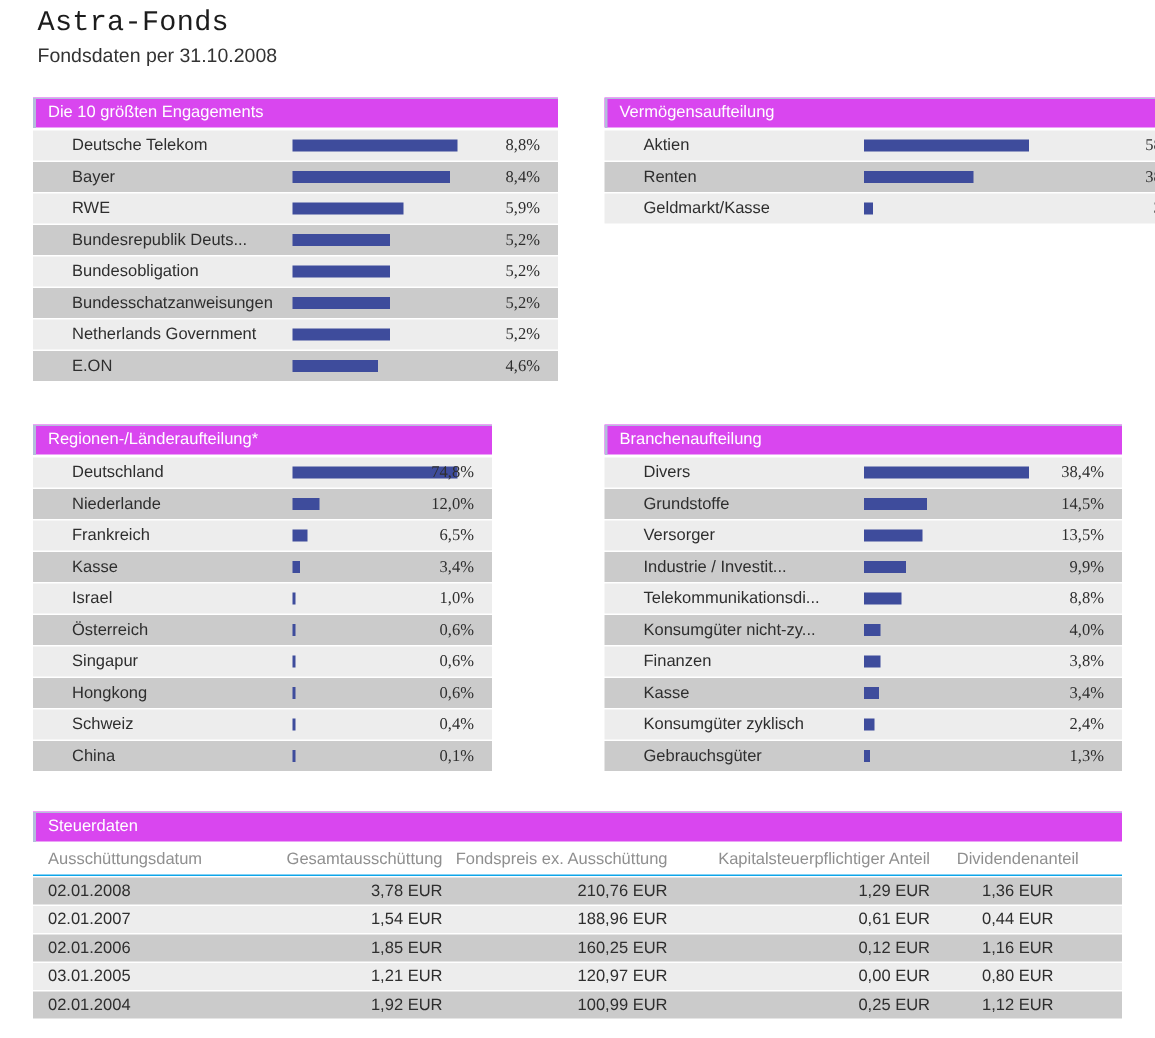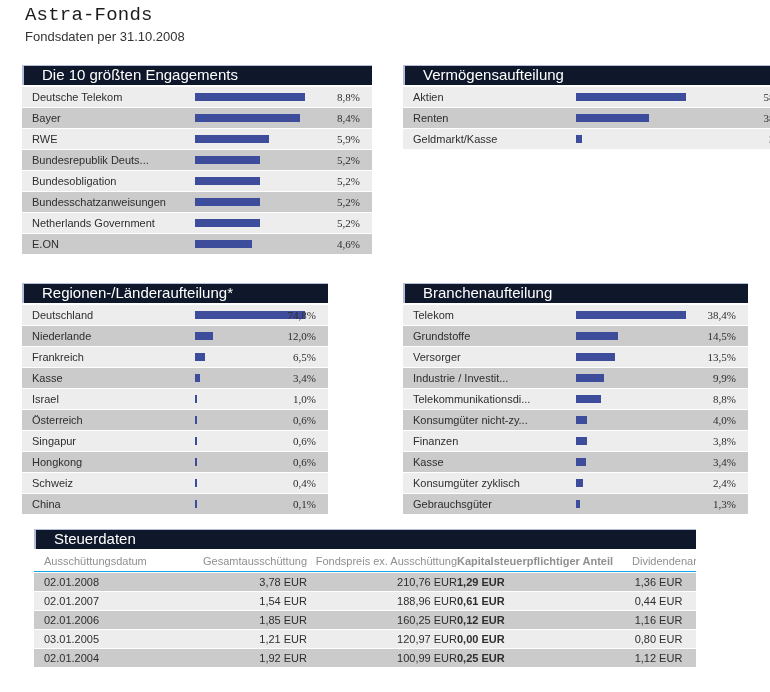--- a/index.html
+++ b/index.html
@@ -14,38 +14,38 @@
   }
   .page-subtitle{
     position:absolute;left:25px;top:29px;
     font-size:13px;color:#333333;
   }
   .panel{position:absolute;}
   .panel-a{left:22px;top:65px;width:350px;}
   .panel-b{left:403px;top:65px;width:401px;}
   .panel-c{left:22px;top:283px;width:306px;}
   .panel-d{left:403px;top:283px;width:345px;}
-  .panel-tax{left:22px;top:529px;width:662px;margin-left:12px;}
+  .panel-tax{left:22px;top:541px;width:726px;}
   .panel-header{
     height:20px;line-height:20px;
-    background:#0f172a;color:#ffffff;
-    font-size:15px;padding-left:20px;
+    background:#d946ef;color:#ffffff;
+    font-size:11px;padding-left:10px;
     box-shadow:inset 2px 1px 0 #b4bedb;
     margin-bottom:2px;
   }
   
   .brow{
     position:relative;height:20px;margin-bottom:1px;
     font-size:11px;color:#2e2e2e;
     display:flex;align-items:center;
   }
   .brow:nth-child(odd){background:#ededed;}
   .brow:nth-child(even){background:#cbcbcb;}
   .blabel{
-    padding-left:10px;white-space:nowrap;overflow:hidden;
+    padding-left:26px;white-space:nowrap;overflow:hidden;
     max-width:160px;
   }
   .bwrap{
     position:absolute;left:173px;width:112px;height:8px;
     display:inline-block;
   }
   .bbar{
     display:block;height:8px;background:#3e4c9c;
   }
   .bpct{
@@ -59,21 +59,21 @@
   .trow.thead{
     height:20px;background:#ffffff;color:#8f8f8f;
     border-bottom:1px solid #0ea5e9;
   }
   .trow:nth-child(even){background:#cbcbcb;}
   .trow:nth-child(odd):not(.thead){background:#ededed;}
   .tcell{display:inline-block;white-space:nowrap;overflow:hidden;}
   .tcell.c0{width:150px;text-align:left;padding-left:10px;box-sizing:border-box;}
   .tcell.c1{width:123px;text-align:right;}
   .tcell.c2{width:150px;text-align:right;}
-  .tcell.c3{width:175px;text-align:left;font-weight:bold;}
+  .tcell.c3{width:175px;text-align:right;}
   .tcell.c4{flex:1;text-align:center;padding-right:11px;}
 </style>
 </head>
 <body>
 
 <div class="page-title">Astra-Fonds</div>
 <div class="page-subtitle">Fondsdaten per 31.10.2008</div>
 
 <section class="panel panel-a">
   <div class="panel-header">Die 10 größten Engagements</div>
@@ -237,21 +237,21 @@
         </span>
         <span class="bpct">0,1%</span>
       </div>
     </div>
 </section>
 
 <section class="panel panel-d">
   <div class="panel-header">Branchenaufteilung</div>
   <div class="panel-rows">
       <div class="brow">
-        <span class="blabel">Telekom</span>
+        <span class="blabel">Divers</span>
         <span class="bwrap">
           <span class="bbar" style="width: 110px;"></span>
         </span>
         <span class="bpct">38,4%</span>
       </div>
       <div class="brow">
         <span class="blabel">Grundstoffe</span>
         <span class="bwrap">
           <span class="bbar" style="width: 42px;"></span>
         </span>

